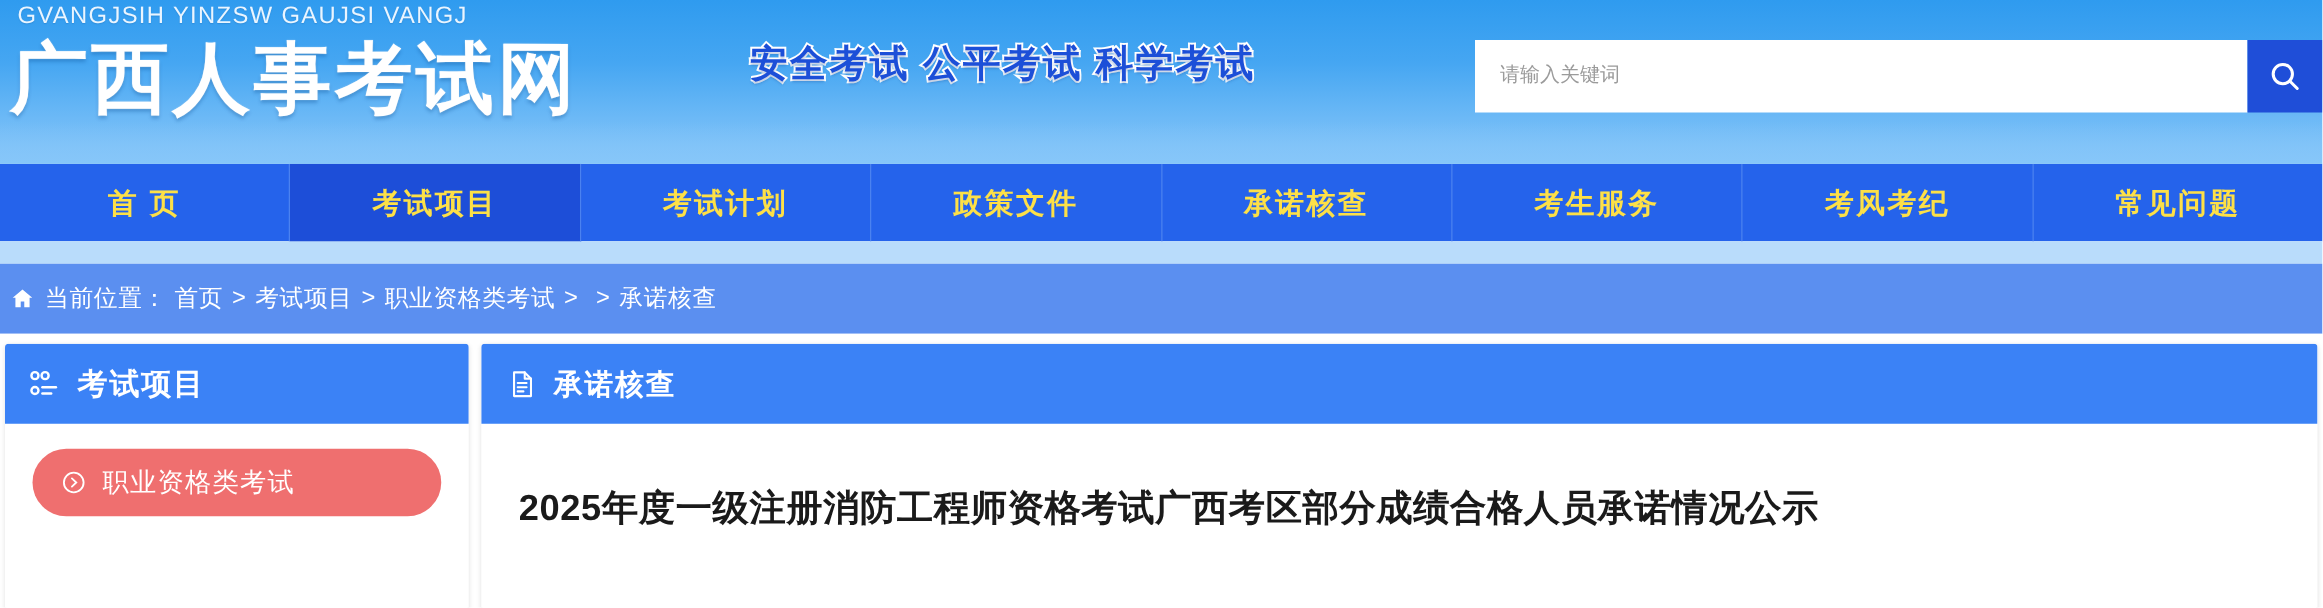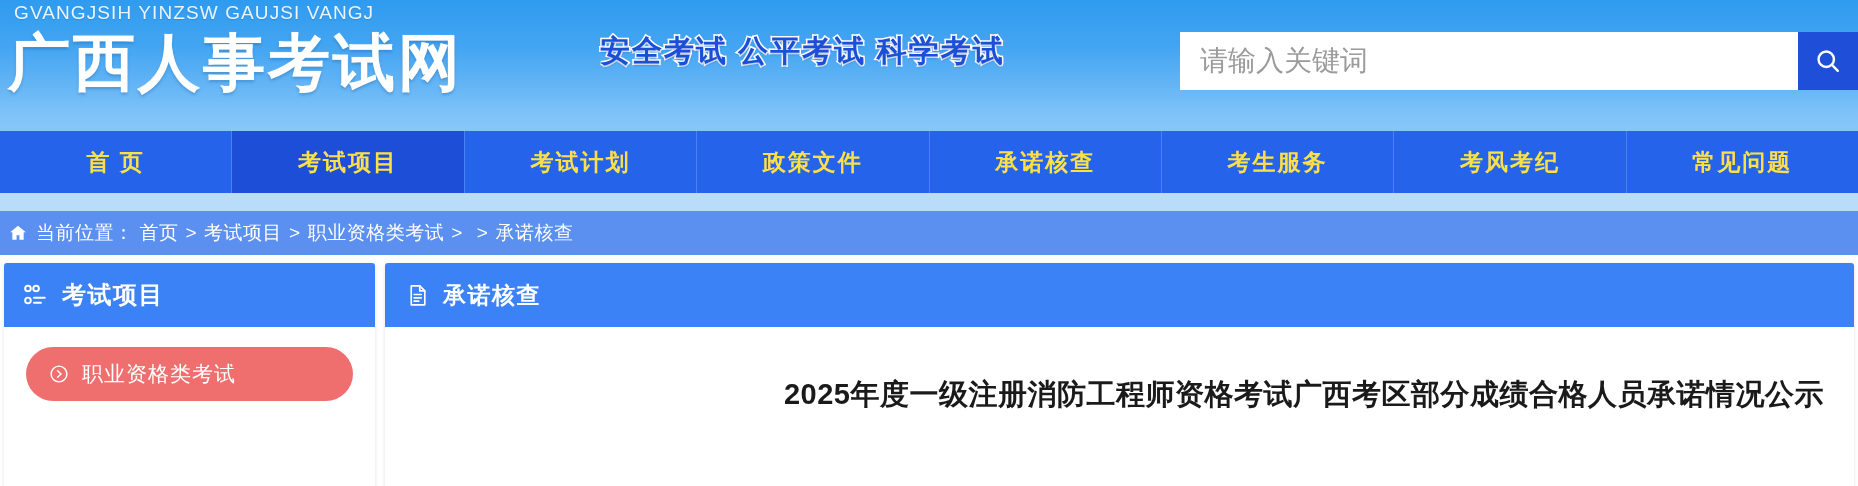--- a/index.html
+++ b/index.html
@@ -82,21 +82,21 @@
     top: 32px;
     display: flex;
     height: 58px;
     width: 678px;
   }
   .search-input {
     flex: 1;
     border: none;
     outline: none;
     background: #ffffff;
-    font-size: 28px;
+    font-size: 16px;
     color: #000000;
     padding: 0 20px;
     font-family: "Liberation Sans", "DejaVu Sans", sans-serif;
   }
   .search-input::placeholder { color: #9b9b9b; }
   .search-btn {
     width: 60px;
     background: #1f4ed8;
     border: none;
     cursor: pointer;
@@ -128,21 +128,21 @@
   }
   .nav-item:last-child { border-right: none; }
   .nav-item.active { background: #1d4ed8; }
 
   
   .crumb-gap {
     height: 18px;
     background: #b9dcfb;
   }
   .crumb {
-    height: 44px;
+    height: 56px;
     background: #5b8ff0;
     display: flex;
     align-items: center;
     padding-left: 8px;
     color: #ffffff;
     font-size: 19px;
     white-space: nowrap;
     letter-spacing: 0.5px;
   }
   .home-icon { margin-right: 8px; display: flex; align-items: center; }
@@ -207,21 +207,21 @@
     display: flex;
     align-items: center;
     padding-left: 20px;
     color: #ffffff;
     font-size: 23px;
     font-weight: 700;
     letter-spacing: 1.5px;
   }
   .main-head .doc-icon { margin-right: 13px; display: flex; }
   .article-title {
-    text-align: right;
+    text-align: left;
     font-size: 29px;
     font-weight: 700;
     color: #1a1a1a;
     padding: 48px 30px 0 30px;
     letter-spacing: 0.5px;
     white-space: nowrap;
   }
 </style>
 </head>
 <body>

